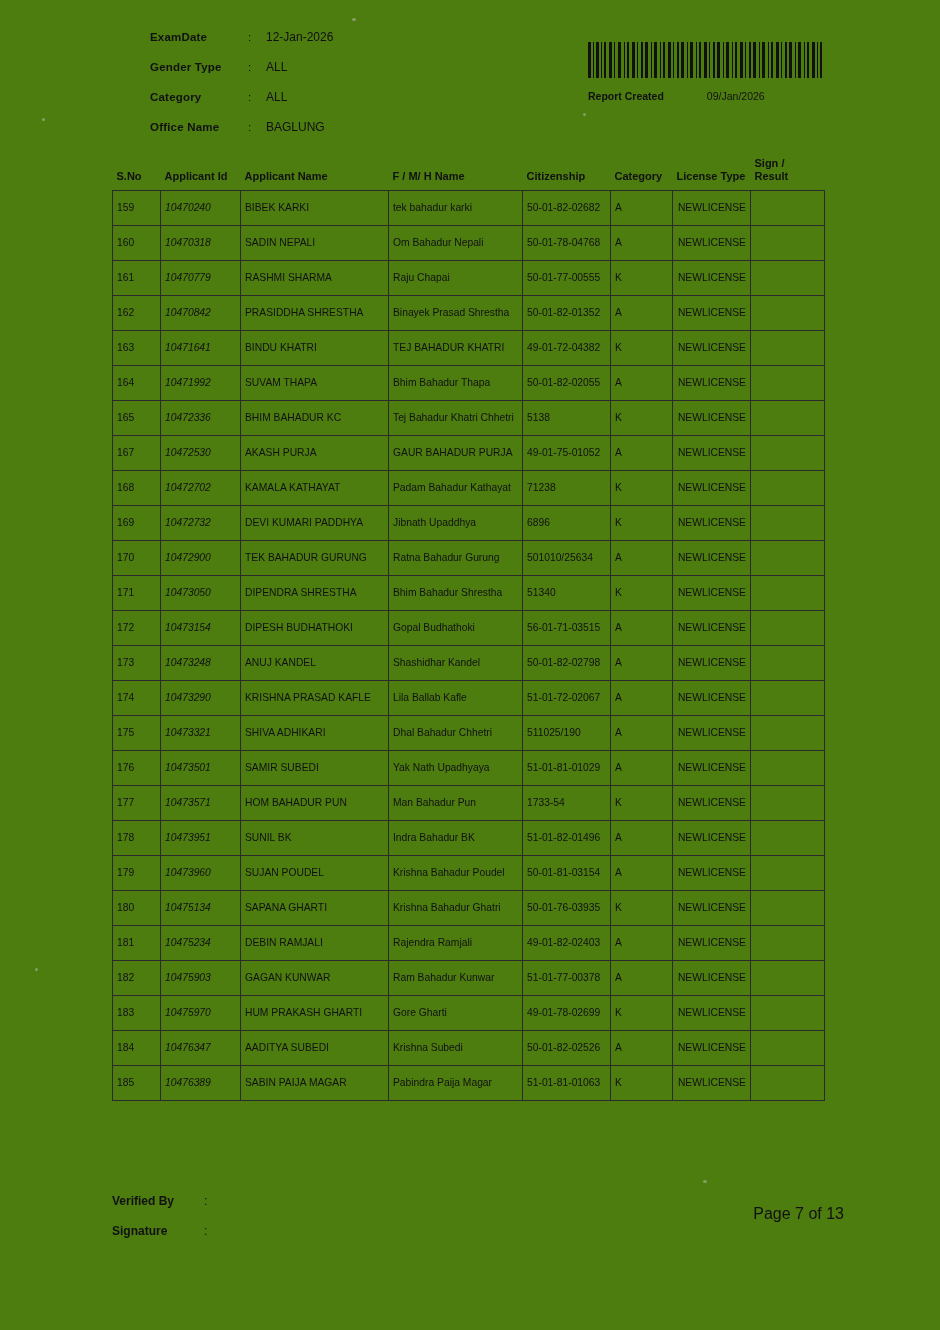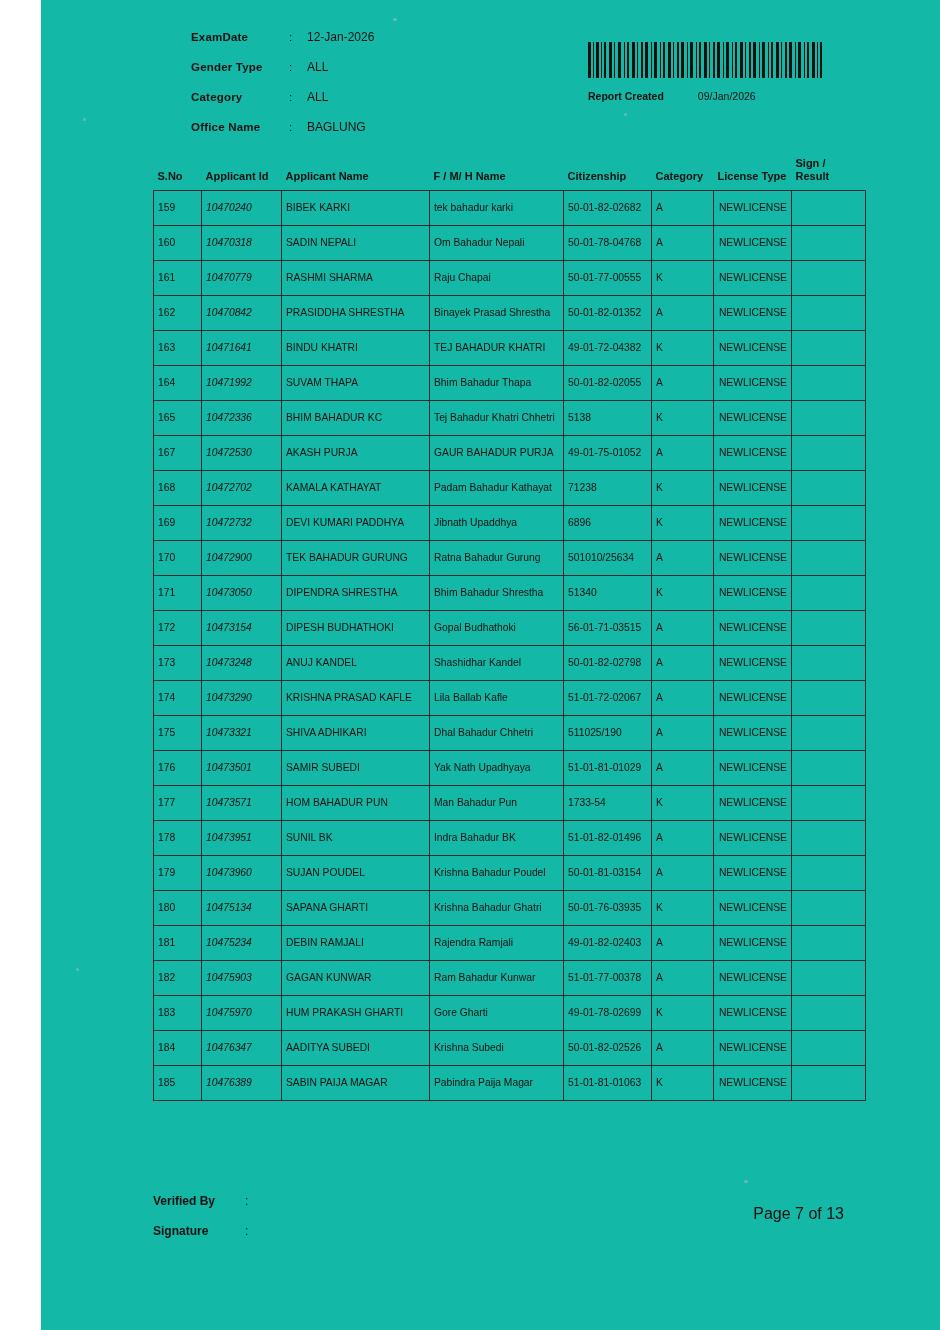--- a/index.html
+++ b/index.html
@@ -12,22 +12,21 @@
     height: 1330px;
     position: relative;
     font-family: "Liberation Sans", sans-serif;
     color: #1a1a1a;
     overflow: hidden;
   }
   .page {
     position: absolute;
     inset: 0;
     
-    background: #14b8a6;
-    margin-left: 41px;
+    background: #4d7c0f;
   }
 
   
   .meta {
     position: absolute;
     left: 150px;
     top: 30px;
     width: 340px;
   }
   .meta-row {
@@ -60,21 +59,21 @@
     text-align: left;
   }
   .barcode {
     width: 234px;
     height: 36px;
     display: block;
   }
   .report-created {
     margin-top: 12px;
     display: flex;
-    gap: 34px;
+    gap: 43px;
     font-size: 10.5px;
     color: #111;
     font-weight: bold;
   }
   .report-created .rc-date {
     font-weight: normal;
   }
 
   
   .table-wrap {

